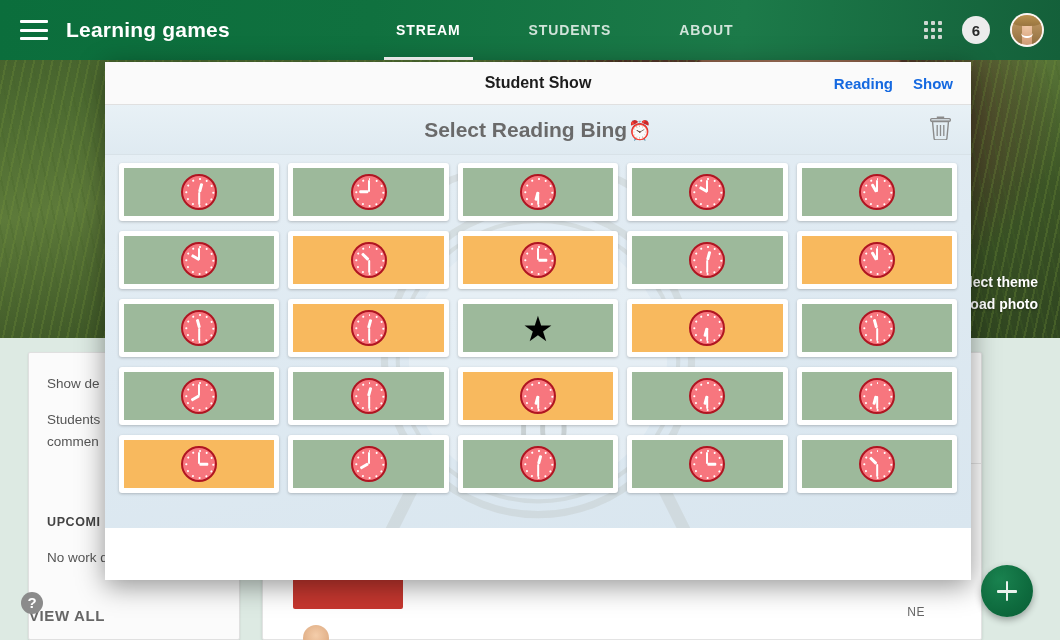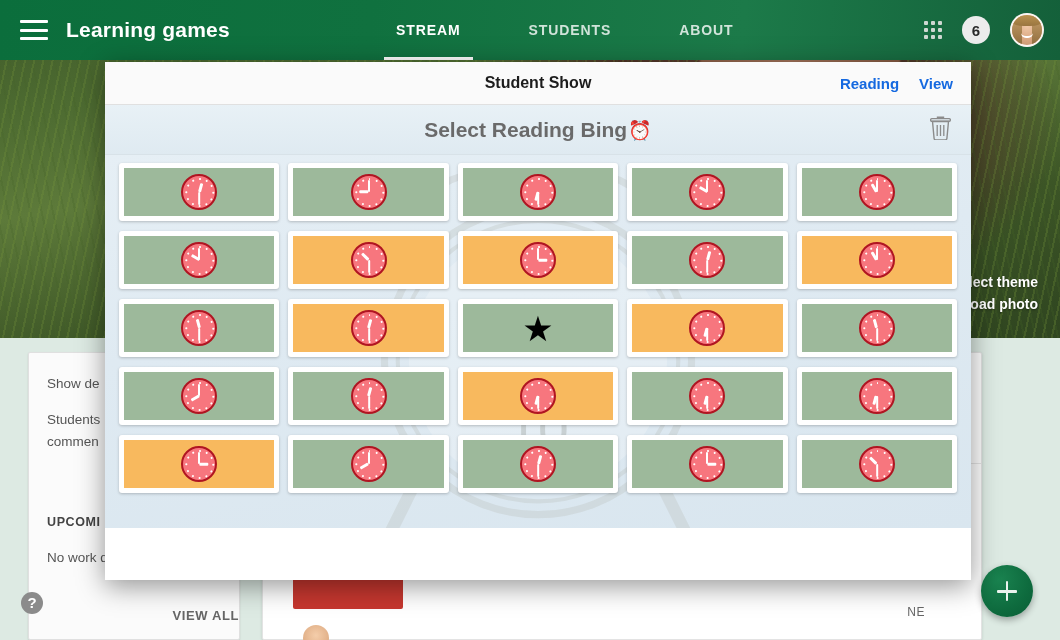--- a/index.html
+++ b/index.html
@@ -89,22 +89,22 @@
 
   
   .bg-left-card {
     position: absolute; left: 28px; top: 352px; width: 212px; height: 288px;
     background: #fbfbfb; border: 1px solid #e0e0e0; border-radius: 2px;
     box-shadow: 0 1px 2px rgba(0,0,0,.12);
     padding: 20px 18px; color: #555; font-size: 13.5px; line-height: 22px;
   }
   .bg-left-card .gap { height: 14px; }
   .bg-left-card .upcoming-head { font-size: 12.5px; font-weight: bold; color: #444; letter-spacing: .6px; margin-top: 58px; }
-  .bg-left-card .viewall { position: absolute; left: 0; right: 0; bottom: 12px; text-align: right;
-    color: #666; font-size: 13px; font-weight: bold; letter-spacing: .6px; cursor: pointer; }
+  .bg-left-card .viewall { position: absolute; left: 0; right: 0; bottom: 12px; text-align: left;
+    color: #666; font-size: 15px; font-weight: bold; letter-spacing: .6px; cursor: pointer; }
 
   
   .bg-stream-card {
     position: absolute; left: 262px; top: 352px; width: 720px; height: 288px;
     background: #ffffff; border: 1px solid #e3e3e3; border-radius: 2px;
     box-shadow: 0 1px 3px rgba(0,0,0,.14);
   }
   .bg-stream-card .kebab { position: absolute; right: 18px; top: 22px; display: flex; flex-direction: column; gap: 3px; cursor: pointer; }
   .bg-stream-card .kebab i { width: 4px; height: 4px; border-radius: 50%; background: #8a8a8a; display: block; }
   .bg-stream-card .divider { position: absolute; left: 0; right: 0; top: 110px; height: 1px; background: #e6e6e6; }
@@ -270,21 +270,21 @@
     </div>
   </div>
 
   <div class="modal">
 
 
     <div class="modal-subbar">
       <div class="subbar-title">Student Show</div>
       <div class="subbar-actions">
         <span>Reading</span>
-        <span>View</span>
+        <span>Show</span>
       </div>
     </div>
 
     <div class="widget-titlebar">
       <div class="widget-title">
         <span>Select Reading Bing</span><span class="emoji">⏰</span>
       </div>
       <div class="trash-icon">
         <svg width="21" height="24" viewBox="0 0 21 24">
           <path d="M2.5 5.5 h16 l-1.6 17 a1.6 1.6 0 0 1 -1.6 1.4 h-9.6 a1.6 1.6 0 0 1 -1.6 -1.4 Z" fill="none" stroke="#8b8b8b" stroke-width="1.4"></path>

